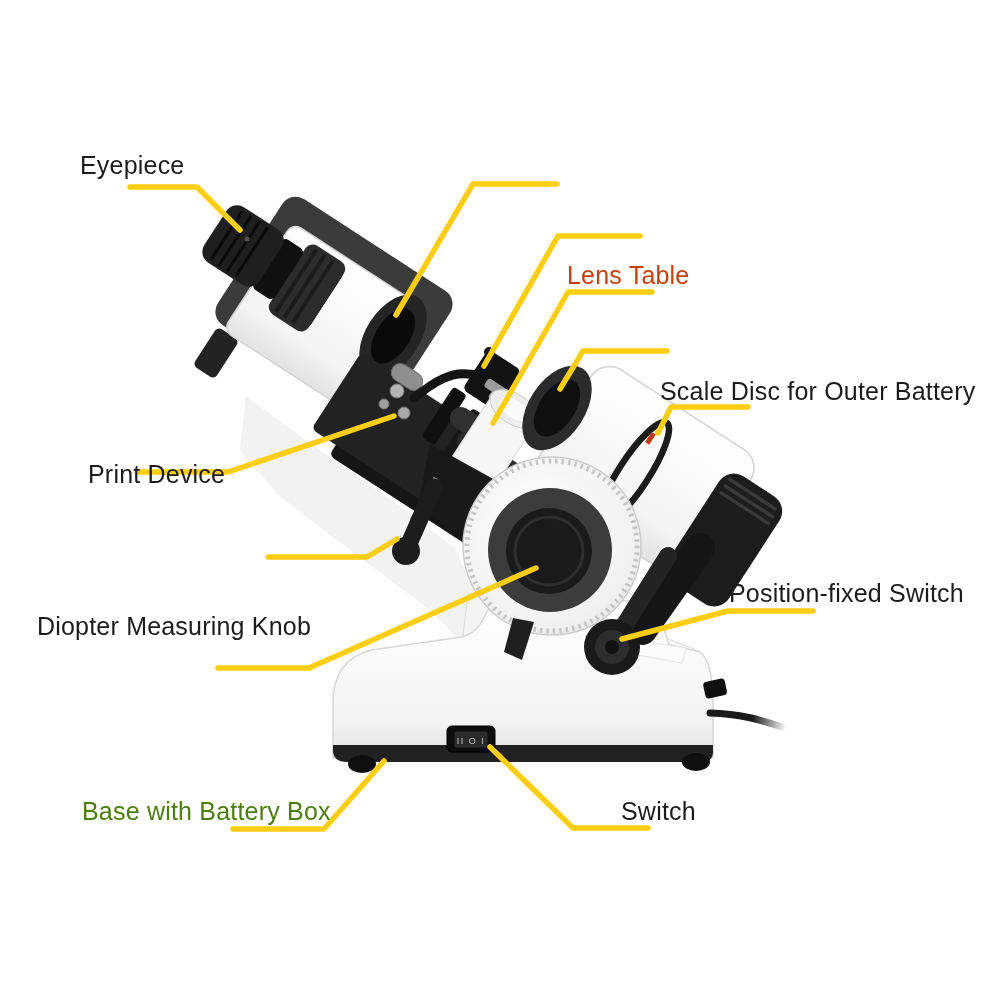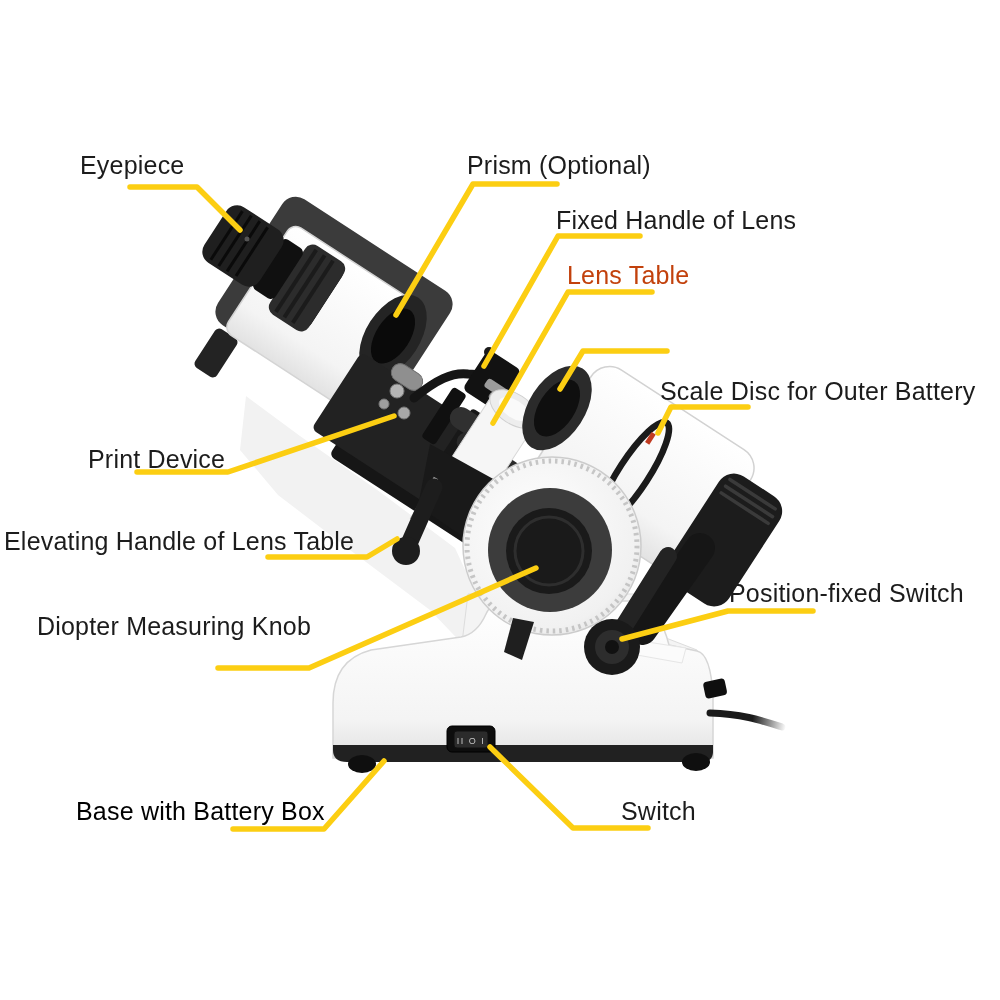--- a/index.html
+++ b/index.html
@@ -175,24 +175,21 @@
         <polyline points="268,557 367,557 397,539" fill="none" stroke="#FCCE12" stroke-width="5.5" stroke-linecap="round" stroke-linejoin="round"></polyline>
         <polyline points="218,668 309,668 536,568" fill="none" stroke="#FCCE12" stroke-width="5.5" stroke-linecap="round" stroke-linejoin="round"></polyline>
         <polyline points="813,611 728,611 622,639" fill="none" stroke="#FCCE12" stroke-width="5.5" stroke-linecap="round" stroke-linejoin="round"></polyline>
         <polyline points="233,829 324,829 384,761" fill="none" stroke="#FCCE12" stroke-width="5.5" stroke-linecap="round" stroke-linejoin="round"></polyline>
         <polyline points="648,828 573,828 490,747" fill="none" stroke="#FCCE12" stroke-width="5.5" stroke-linecap="round" stroke-linejoin="round"></polyline>
       </g>
   </svg>
 
   <div id="label-layer">
       <div class="part-label" style="left: 80px; top: 151px; color: rgb(28, 28, 28);">Eyepiece</div>
-      <div class="part-label" style="left: 467px; top: 151px; color: rgb(28, 28, 28);">Prism (Optional)</div>
-      <div class="part-label" style="left: 556px; top: 206px; color: rgb(28, 28, 28);">Fixed Handle of Lens</div>
       <div class="part-label" style="left: 567px; top: 261px; color: #c2410c;">Lens Table</div>
       <div class="part-label" style="left: 660px; top: 377px; color: rgb(28, 28, 28);">Scale Disc for Outer Battery</div>
-      <div class="part-label" style="left: 88px; top: 445px; color: rgb(28, 28, 28);">Print Device</div>
-      <div class="part-label" style="left: 4px; top: 527px; color: rgb(28, 28, 28);">Elevating Handle of Lens Table</div>
+      <div class="part-label" style="left: 88px; top: 460px; color: rgb(28, 28, 28);">Print Device</div>
       <div class="part-label" style="left: 37px; top: 612px; color: rgb(28, 28, 28);">Diopter Measuring Knob</div>
       <div class="part-label" style="left: 729px; top: 579px; color: rgb(28, 28, 28);">Position-fixed Switch</div>
-      <div class="part-label" style="left: 76px; top: 797px; color: #000000; text-align: right;">Base with Battery Box</div>
+      <div class="part-label" style="left: 82px; top: 797px; color: #4d7c0f; text-align: right;">Base with Battery Box</div>
       <div class="part-label" style="left: 573px; top: 797px; color: rgb(28, 28, 28); margin-left: 48px;">Switch</div>
     </div>
 </div>
 
 </body></html>

